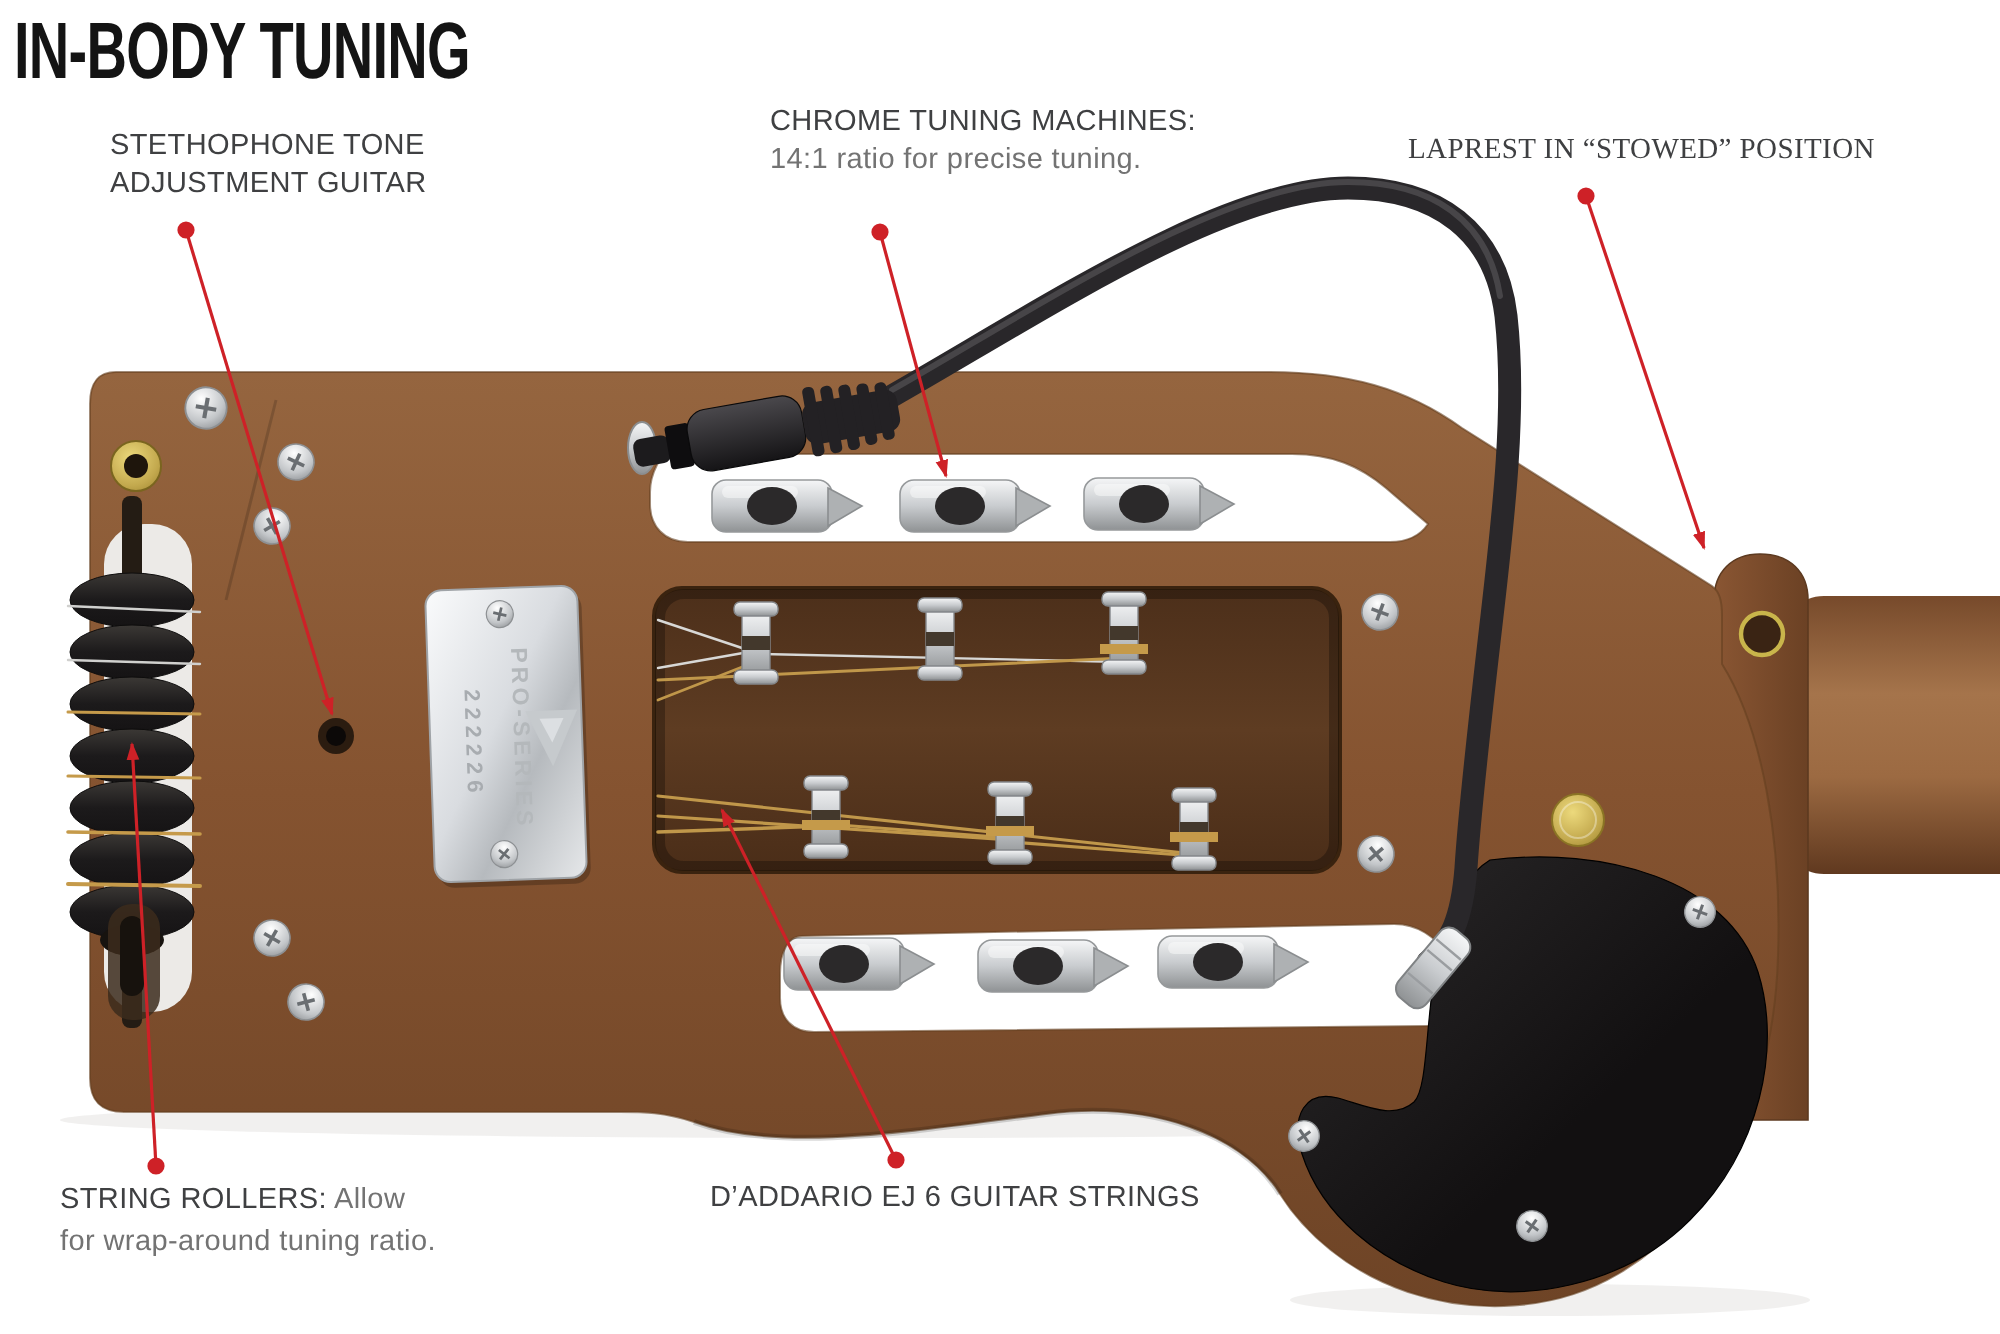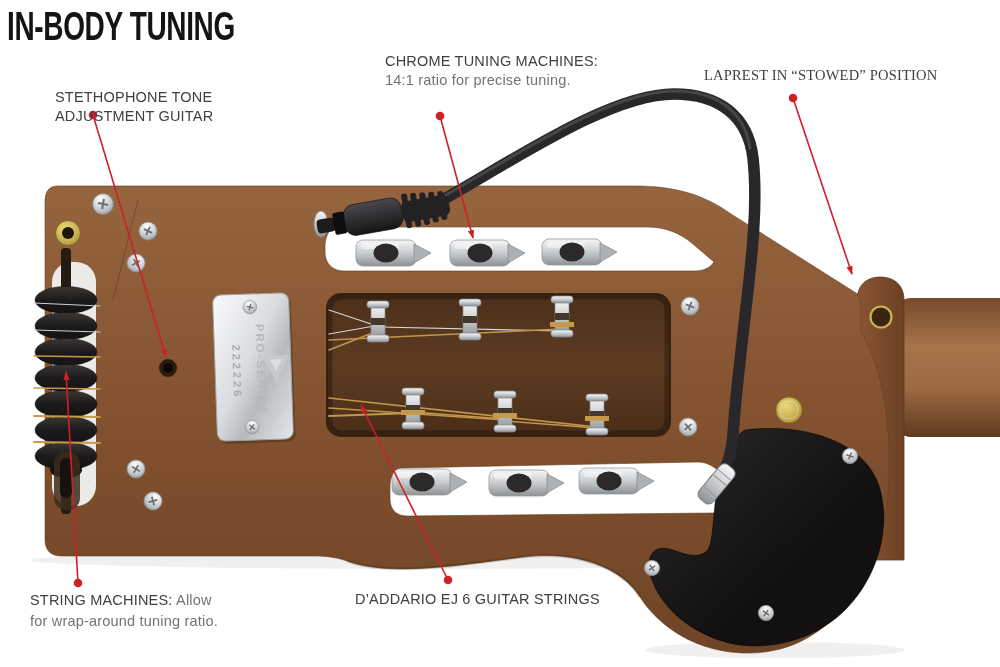--- a/index.html
+++ b/index.html
@@ -263,37 +263,37 @@
     <circle cx="93" cy="115" r="4.3"></circle>
     <circle cx="440" cy="116" r="4.3"></circle>
     <circle cx="793" cy="98" r="4.3"></circle>
     <circle cx="78" cy="583" r="4.3"></circle>
     <circle cx="448" cy="580" r="4.3"></circle>
   </g>
 </svg>
 
 <div class="title">IN-BODY TUNING</div>
 
-<div class="lbl" style="left:55px;top:64px;margin-top:24px;">
+<div class="lbl" style="left:55px;top:64px;">
   <div><span>STETHOPHONE TONE</span></div>
   <div><span>ADJUSTMENT GUITAR</span></div>
 </div>
 
 <div class="lbl" style="left:385px;top:52px;">
   <div><span>CHROME TUNING MACHINES:</span></div>
   <div class="gray"><span>14:1 ratio for precise tuning.</span></div>
 </div>
 
 <div class="lbl" style="left:704px;top:66px;font-family:Liberation Serif, serif;">
   <span>LAPREST IN “STOWED” POSITION</span>
 </div>
 
 <div class="lbl lbl2" style="left:30px;top:590px;">
   <div>
-    <span>STRING MACHINES:</span><span class="gray"> Allow</span>
+    <span>STRING ROLLERS:</span><span class="gray"> Allow</span>
   </div>
   <div class="gray"><span>for wrap-around tuning ratio.</span></div>
 </div>
 
 <div class="lbl" style="left:355px;top:590px;">
   <span>D’ADDARIO EJ 6 GUITAR STRINGS</span>
 </div>
 
 </div>
 

